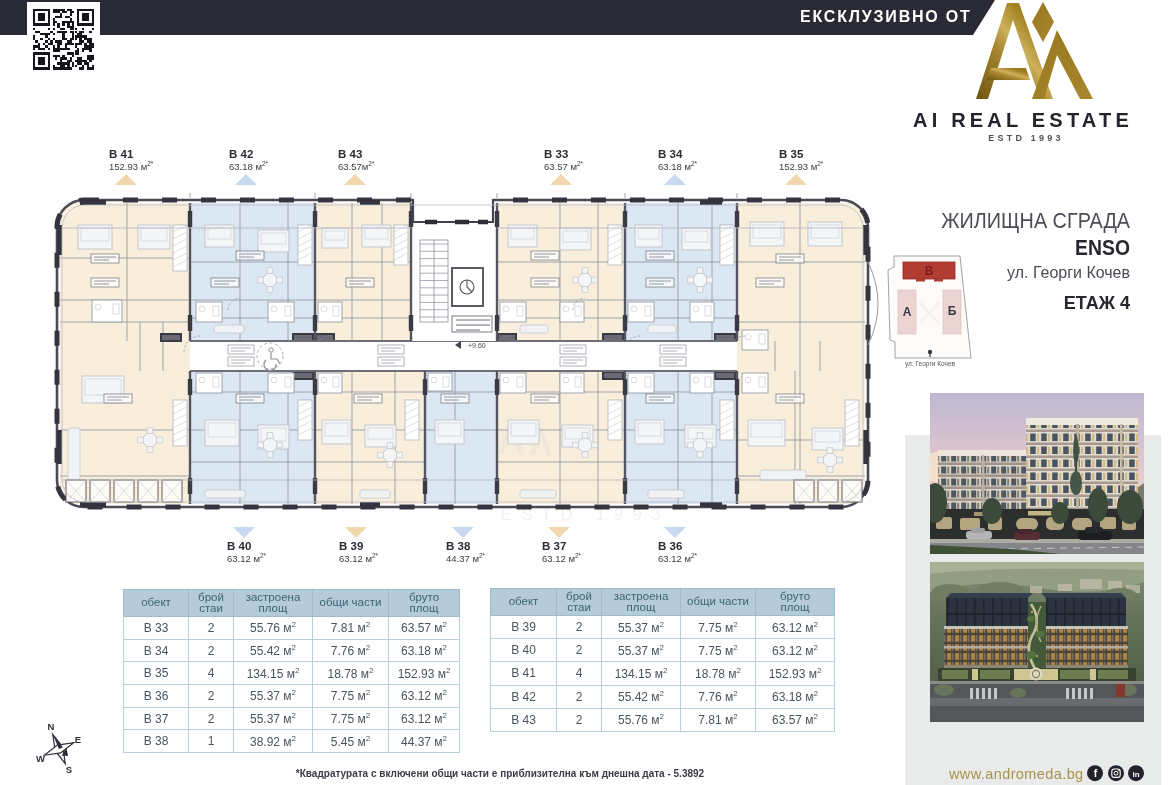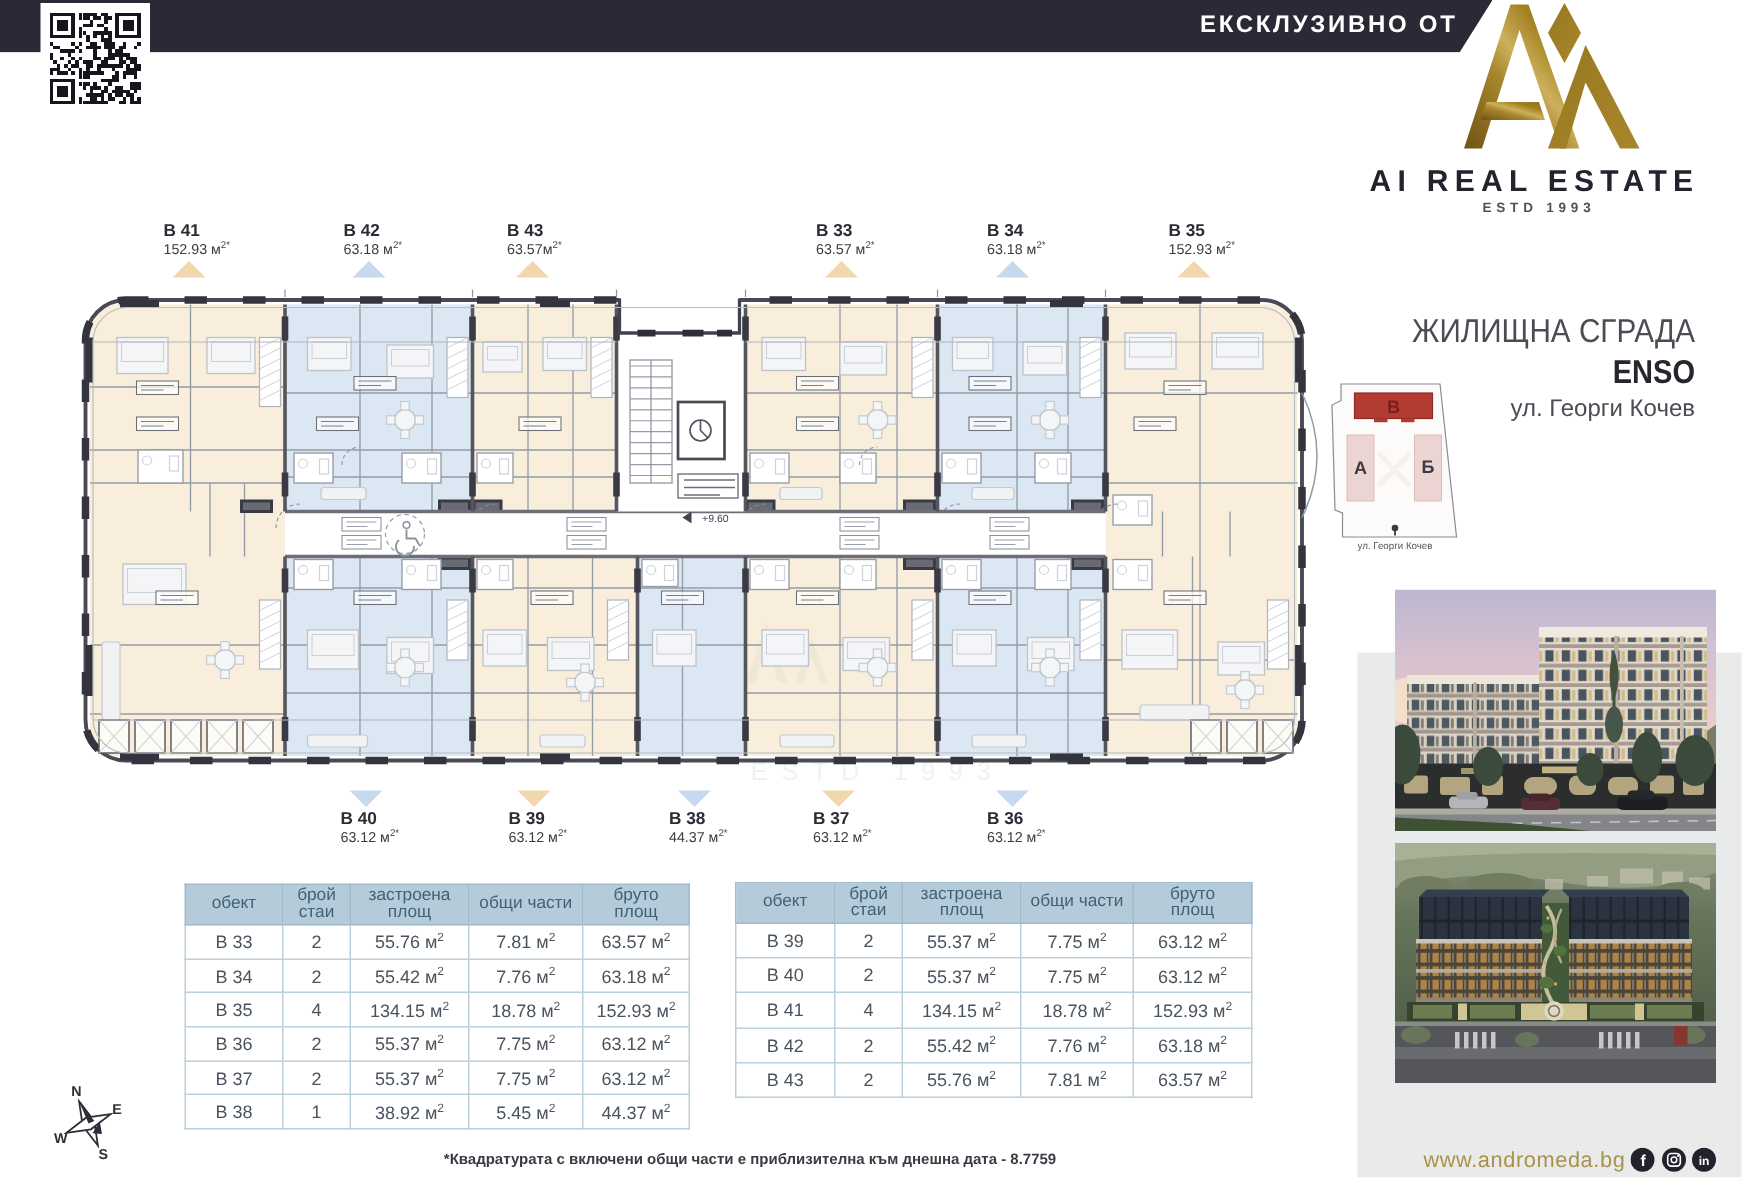--- a/index.html
+++ b/index.html
@@ -44,20 +44,21 @@
 </svg>
 
 <div class="abs" style="left:905px;top:435px;width:256px;height:350px;background:#e9ebea;"></div>
 
 <div class="abs" style="left:830px;top:208px;width:300px;text-align:right;color:#4b4c54;">
   <div style="font-size:22px;font-weight:400;transform:scaleX(0.90);transform-origin:100% 50%;">ЖИЛИЩНА СГРАДА</div>
   <div style="font-size:22px;font-weight:700;color:#26262f;margin-top:1px;transform:scaleX(0.88);transform-origin:100% 50%;">ENSO</div>
   <div style="font-size:16px;margin-top:3px;">ул. Георги Кочев</div>
 </div>
 <div class="abs" style="left:830px;top:293px;width:300px;text-align:right;color:#4b4c54;">
+  <div style="font-size:18px;font-weight:700;color:#26262f;">ЕТАЖ 4</div>
 </div>
 
 <svg class="abs" style="left:883px;top:252px;" width="95" height="118" viewBox="0 0 95 118">
 <path d="M11 4 L77 4 L88 106 L12 106 L12 90 L7 88 L5 18 L11 15 Z" fill="#fdfbfa" stroke="#8a8a90" stroke-width="0.8"></path>
 <rect x="20" y="10" width="52" height="17" fill="#b23c32" stroke="#8d2b22" stroke-width="0.8"></rect>
 <rect x="33" y="27" width="9" height="2.5" fill="#b23c32"></rect>
 <rect x="51" y="27" width="9" height="2.5" fill="#b23c32"></rect>
 <rect x="15" y="38" width="18" height="44" fill="#ecd4d2" stroke="#d8b8b4" stroke-width="0.6"></rect>
 <rect x="60" y="38" width="18" height="44" fill="#ecd4d2" stroke="#d8b8b4" stroke-width="0.6"></rect>
 <path d="M36 50 L57 72 M57 50 L36 72" stroke="#f5e9e7" stroke-width="3.2" fill="none" opacity="0.65"></path>
@@ -910,21 +911,21 @@
       </tr>
       <tr style="height:23.2px;">
         <td style="border:1px solid #b9cfdc;background:#fff;">B 43</td>
         <td style="border:1px solid #b9cfdc;background:#fff;">2</td>
         <td style="border:1px solid #b9cfdc;background:#fff;">55.76 м<span style="font-size:8px;vertical-align:super;">2</span></td>
         <td style="border:1px solid #b9cfdc;background:#fff;">7.81 м<span style="font-size:8px;vertical-align:super;">2</span></td>
         <td style="border:1px solid #b9cfdc;background:#fff;">63.57 м<span style="font-size:8px;vertical-align:super;">2</span></td>
       </tr>
     </tbody>
   </table>
-<div class="abs" style="left:200px;top:768px;width:600px;text-align:center;font-size:10px;font-weight:700;color:#3b3b45;">*Квадратурата с включени общи части е приблизителна към днешна дата - 8.7759</div>
+<div class="abs" style="left:200px;top:768px;width:600px;text-align:center;font-size:10px;font-weight:700;color:#3b3b45;">*Квадратурата с включени общи части е приблизителна към днешна дата - 5.3892</div>
 
 <svg class="abs" style="left:28px;top:718px;" width="64" height="64" viewBox="0 0 64 64">
 <g transform="translate(31,31) rotate(-23)">
  <path d="M0 -16 L4.2 0 L0 16 L-4.2 0 Z" fill="#ffffff" stroke="#2e2e38" stroke-width="1.2"></path>
  <path d="M-16 0 L0 4.2 L16 0 L0 -4.2 Z" fill="#ffffff" stroke="#2e2e38" stroke-width="1.2"></path>
  <path d="M0 -16 L4.2 0 L0 0 Z" fill="#2e2e38"></path>
  <path d="M0 7 L7.5 1.5 L5.5 10 Z" fill="#2e2e38"></path>
  <text x="1" y="-20" text-anchor="middle" font-size="9.5" font-weight="700" fill="#2e2e38" font-family="Liberation Sans,sans-serif" transform="rotate(23 1 -23)">N</text>
  <text x="21" y="2" text-anchor="middle" font-size="9.5" font-weight="700" fill="#2e2e38" font-family="Liberation Sans,sans-serif" transform="rotate(23 21 -1)">E</text>
  <text x="-21" y="5" text-anchor="middle" font-size="9.5" font-weight="700" fill="#2e2e38" font-family="Liberation Sans,sans-serif" transform="rotate(23 -21 2)">W</text>

